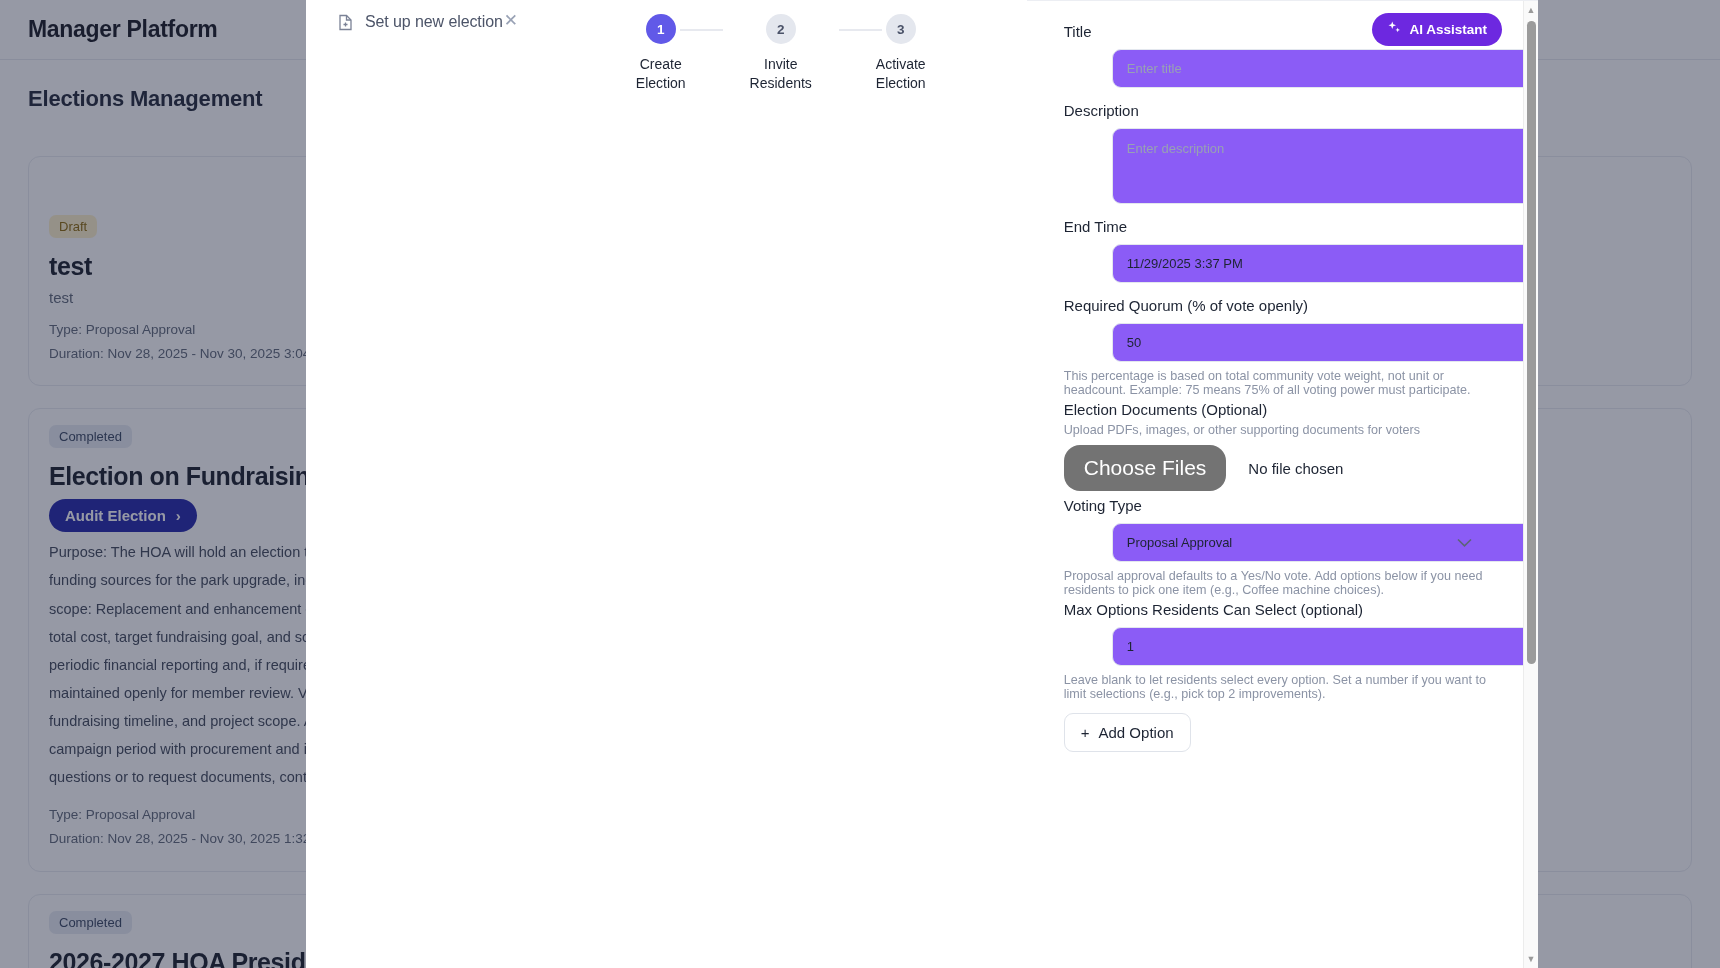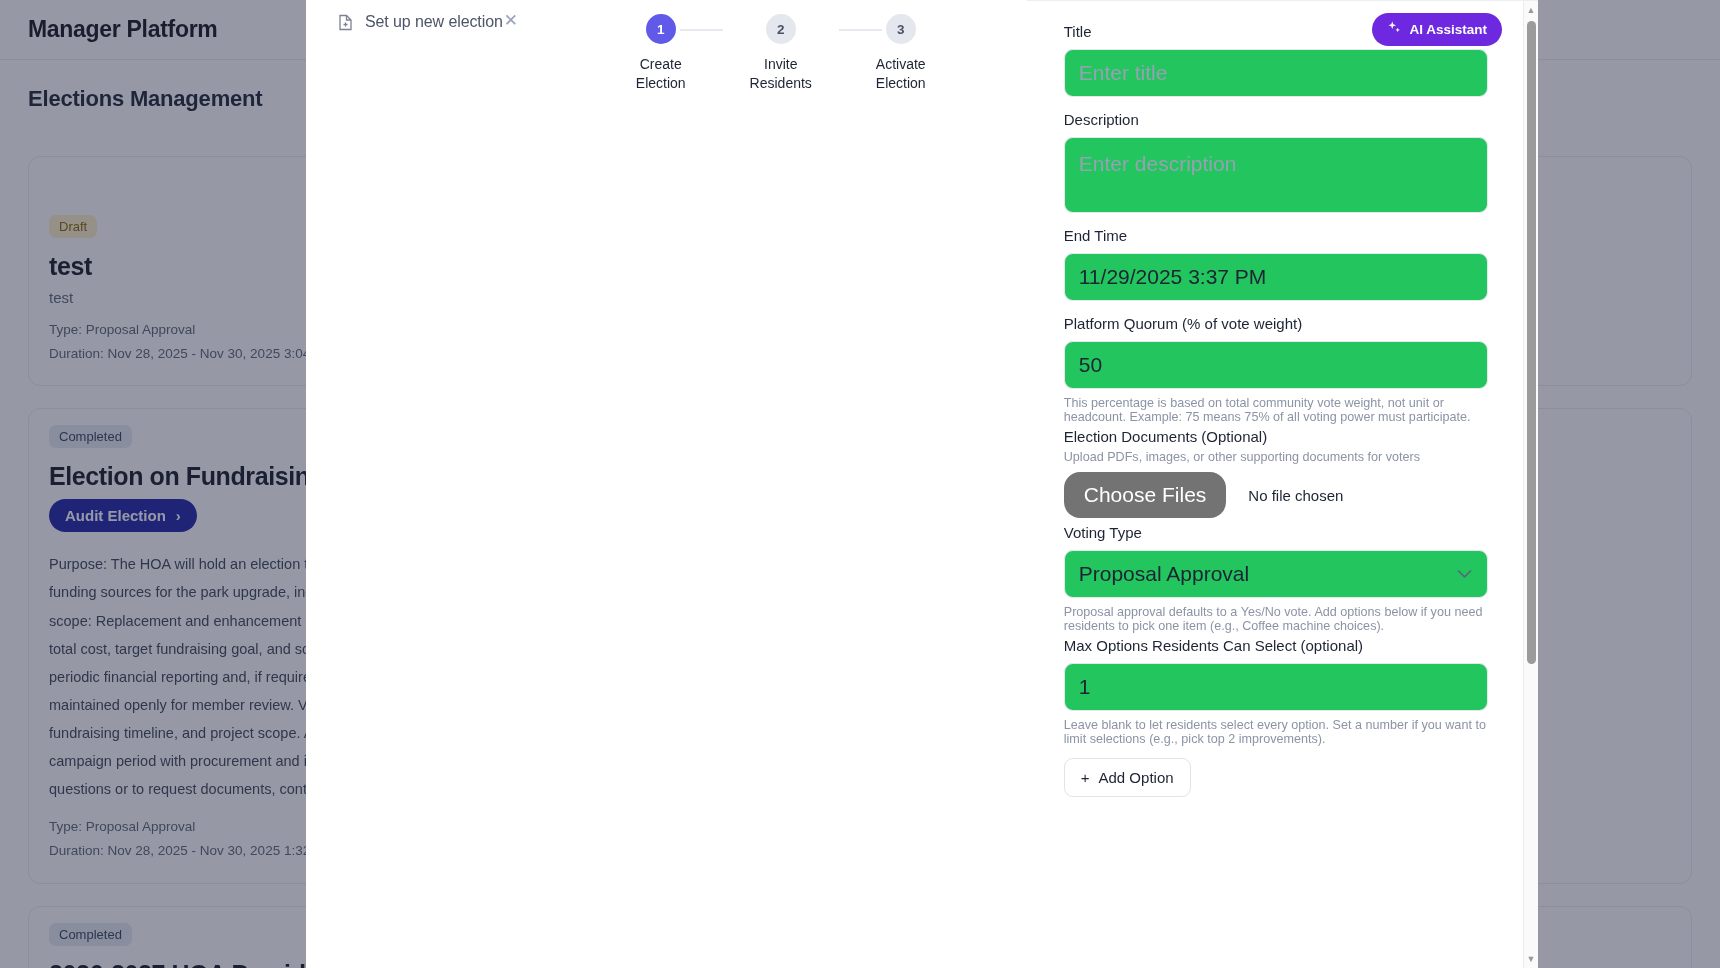--- a/index.html
+++ b/index.html
@@ -54,21 +54,21 @@
   }
   .card-subtitle { font-size: 15px; color: #5b6475; margin-bottom: 12px; }
   .audit-btn {
     display: inline-flex; align-items: center; gap: 10px;
     background: #1b1fa8;
     color: #fff;
     font-size: 15px; font-weight: 600;
     padding: 8px 16px;
     border-radius: 999px;
     border: none;
-    margin-bottom: 18px;
+    margin-bottom: 6px;
     white-space: nowrap;
   }
   .card-body {
     font-size: 14.5px; line-height: 1.94; color: #3c4455;
     white-space: nowrap; overflow: hidden;
   }
   .card-meta { font-size: 13.5px; color: #5b6475; line-height: 1.75; margin-top: 12px; white-space: nowrap; }
 
   
   #overlay {
@@ -155,29 +155,30 @@
     border-radius: 999px;
     z-index: 5;
     cursor: pointer;
   }
   .field-label {
     font-size: 15px; color: #1d2433;
     margin-bottom: 9px; display: block;
   }
   .input-box {
     width: 100%;
-    background: #22c55e;
+    background: #8b5cf6;
     border: 1px solid #e3e7ee;
     border-radius: 9px;
     font-family: "Liberation Sans", sans-serif;
-    font-size: 21px;
+    font-size: 13px;
     color: #1d2433;
     padding: 11px 14px;
     outline: none;
     display: block;
+    margin-left: 48px;
   }
   .input-box::placeholder { color: #98a1b3; }
   textarea.input-box { height: 76px; resize: none; line-height: 1.4; }
   .help-text {
     font-size: 12.6px; color: #8b93a5;
     margin-top: 7px; margin-bottom: 2px;
   }
   .field { margin-bottom: 14px; }
   .select-wrap { position: relative; }
   .select-chevron {
@@ -352,21 +353,21 @@
         <label class="field-label">Description</label>
         <textarea class="input-box" placeholder="Enter description" value="" style=""></textarea>
       </div>
 
       <div class="field">
         <label class="field-label">End Time</label>
         <input class="input-box" type="text" value="11/29/2025 3:37 PM" style="">
       </div>
 
       <div class="field" style="margin-bottom:4px">
-        <label class="field-label">Platform Quorum (% of vote weight)</label>
+        <label class="field-label">Required Quorum (% of vote openly)</label>
         <input class="input-box" type="text" value="50" style="">
         <div class="help-text">This percentage is based on total community vote weight, not unit or headcount. Example: 75 means 75% of all voting power must participate.</div>
       </div>
 
       <div class="field" style="margin-bottom:6px">
         <label class="field-label" style="margin-bottom:5px">Election Documents (Optional)</label>
         <div class="help-text" style="margin-top:0">Upload PDFs, images, or other supporting documents for voters</div>
         <div class="file-row">
           <button class="choose-files-btn">Choose Files</button>
           <span class="file-status">No file chosen</span>

